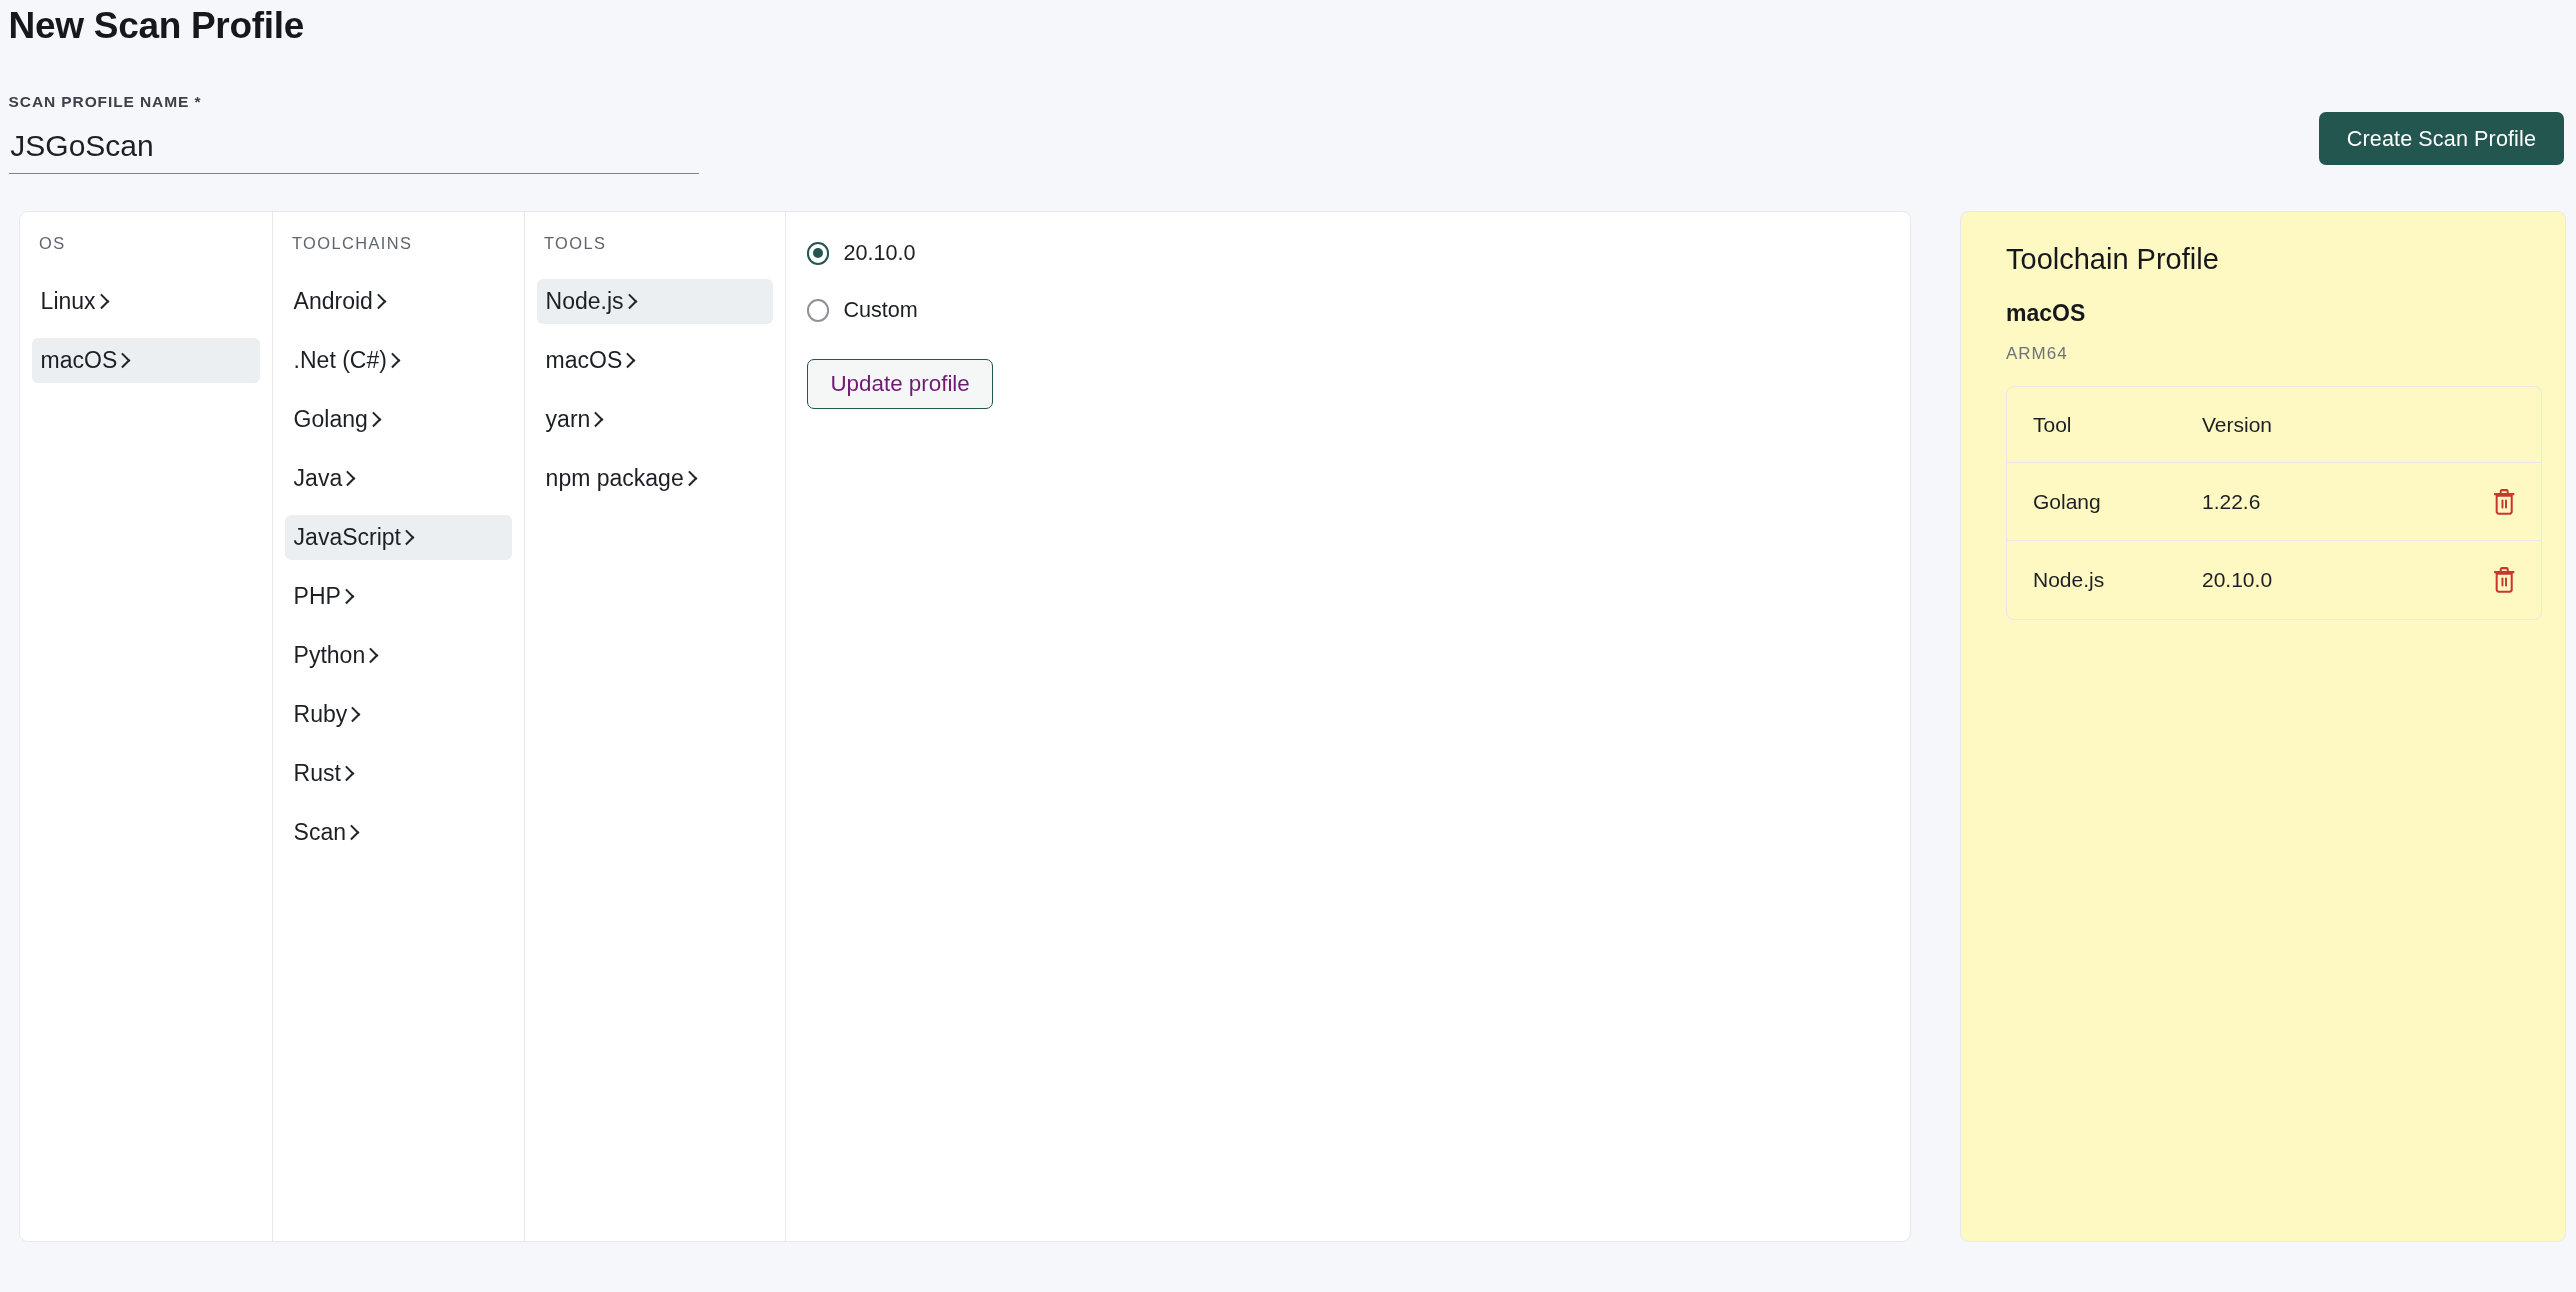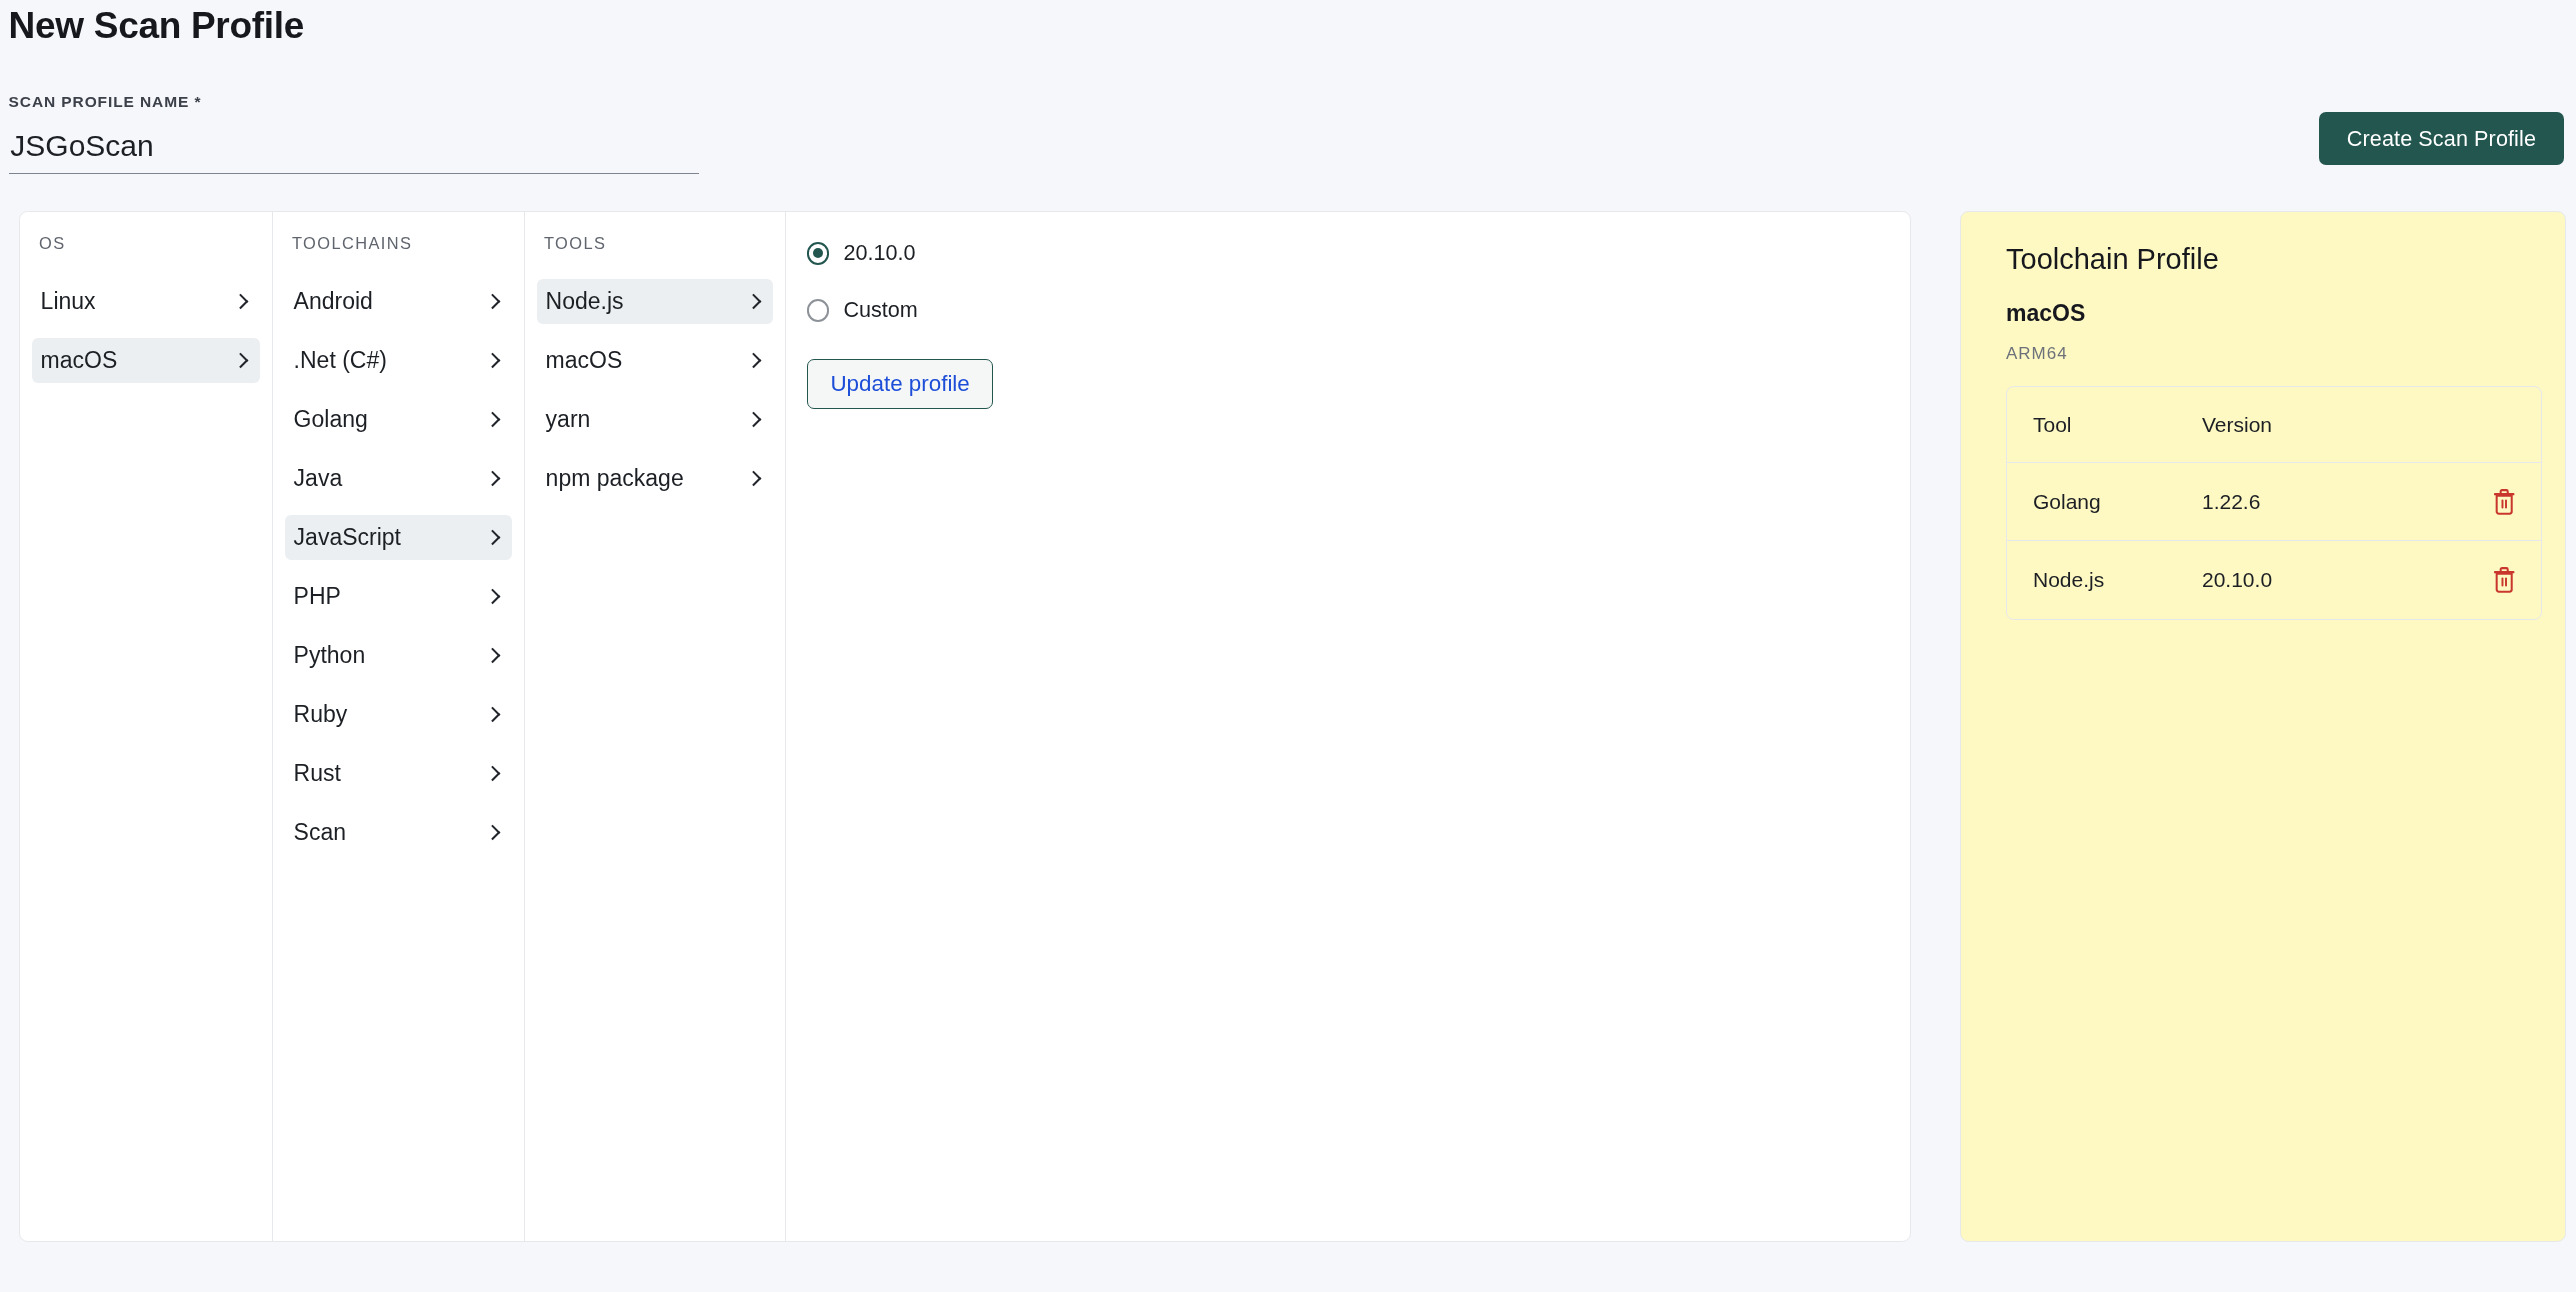--- a/index.html
+++ b/index.html
@@ -108,21 +108,20 @@
     font-size: 16.4px;
     letter-spacing: 1.4px;
     color: #5f646d;
     margin-bottom: 26px;
     padding-left: 7px;
   }
 
   .opt-row {
     display: flex;
     align-items: center;
-    justify-content: space-between;
     height: 45px;
     padding: 0 10.4px 0 8.6px;
     border-radius: 6px;
     margin-bottom: 14px;
     cursor: pointer;
   }
   .opt-row.selected { background: #eceff1; }
   .opt-label {
     font-size: 23px;
     color: #1c1f24;
@@ -165,21 +164,21 @@
   }
   .radio-label { font-size: 21.6px; color: #1c1f24; }
 
   .update-btn {
     margin-top: 10.4px;
     height: 50px;
     padding: 0 22.4px;
     background: #f5f7f6;
     border: 1.7px solid #22564f;
     border-radius: 7px;
-    color: #1d4ed8;
+    color: #701a75;
     font-family: "Liberation Sans", sans-serif;
     font-size: 22.4px;
     cursor: pointer;
   }
 
   
   .side-card {
     position: absolute;
     left: 1960px;
     top: 211px;

